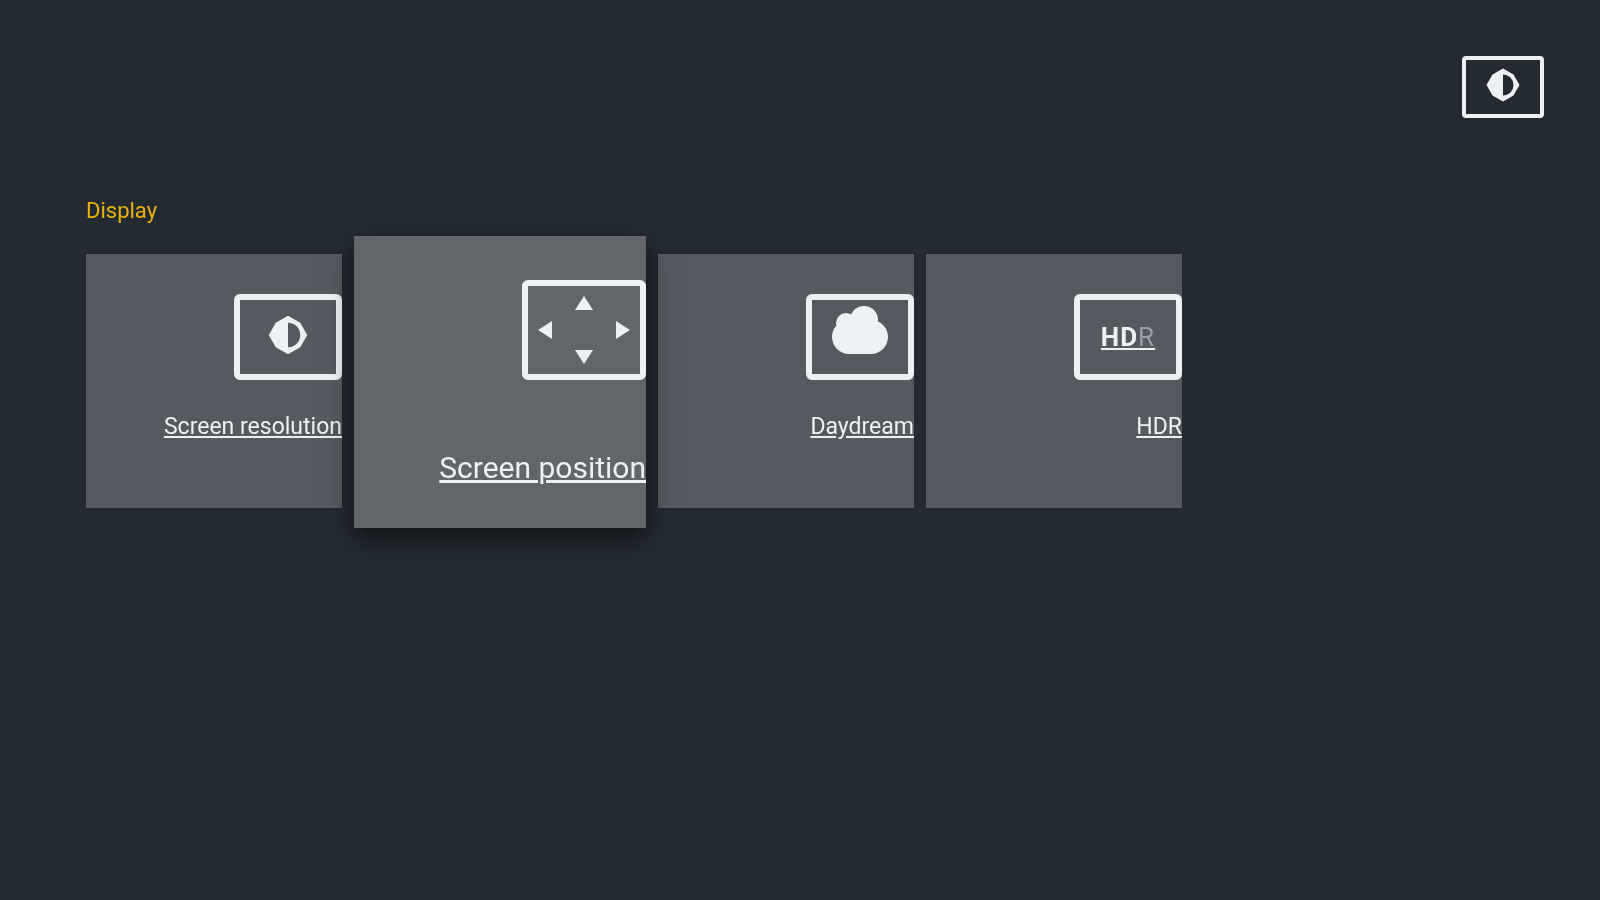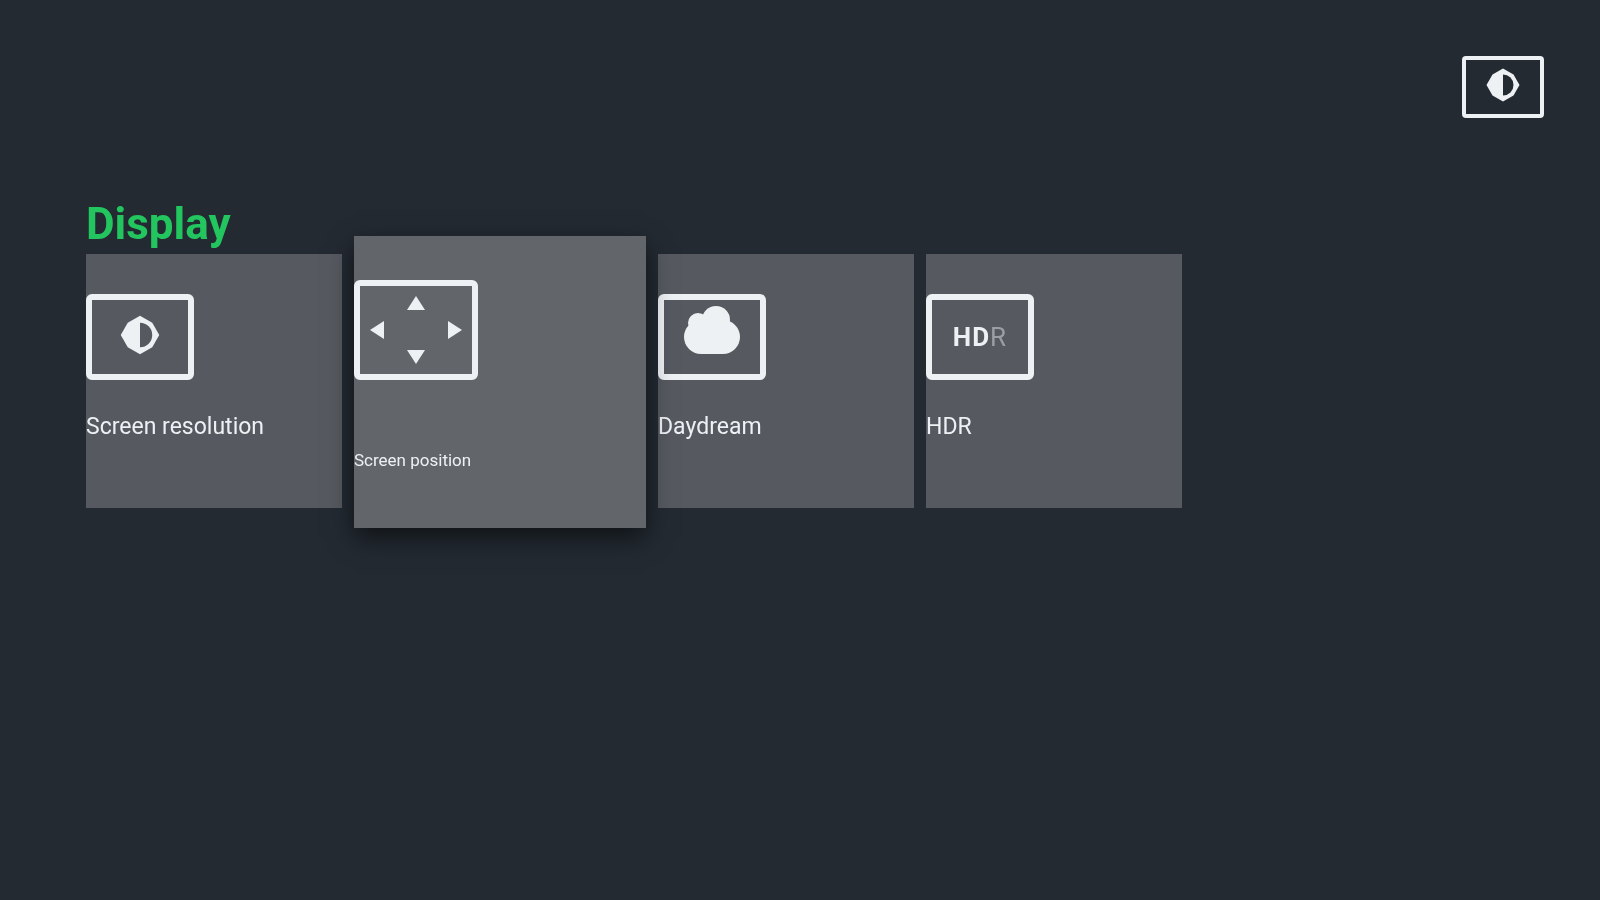--- a/index.html
+++ b/index.html
@@ -25,42 +25,43 @@
       border: 4px solid #eef1f4;
       border-radius: 4px;
       display: flex;
       align-items: center;
       justify-content: center;
     }
     .section-title {
       position: absolute;
       top: 198px;
       left: 86px;
-      font-size: 44px;
-      font-weight: 700;
-      color: #22c55e;
+      font-size: 22px;
+      font-weight: 400;
+      color: #eab308;
     }
     .tiles-row {
       position: absolute;
       top: 254px;
       left: 86px;
       display: flex;
       gap: 12px;
       align-items: flex-start;
     }
     .tile {
       width: 256px;
       height: 254px;
       background: #565a60;
       display: flex;
       flex-direction: column;
-      align-items: flex-start;
+      align-items: flex-end;
       padding-top: 40px;
       cursor: pointer;
       position: relative;
+      text-decoration: underline;
     }
     .tile.focused {
       width: 292px;
       height: 292px;
       background: #62666b;
       margin-top: -18px;
       padding-top: 44px;
       box-shadow: 0 10px 24px rgba(0,0,0,0.55);
       z-index: 10;
     }
@@ -79,21 +80,21 @@
       height: 100px;
     }
     .tile-label {
       margin-top: 33px;
       font-size: 23px;
       font-weight: 400;
       color: #eef1f4;
     }
     .tile.focused .tile-label {
       margin-top: 70px;
-      font-size: 17px;
+      font-size: 30px;
     }
     
     .brightness-octagon {
       position: relative;
       width: 42px;
       height: 42px;
     }
     .small-brightness {
       width: 36px;
       height: 36px;

